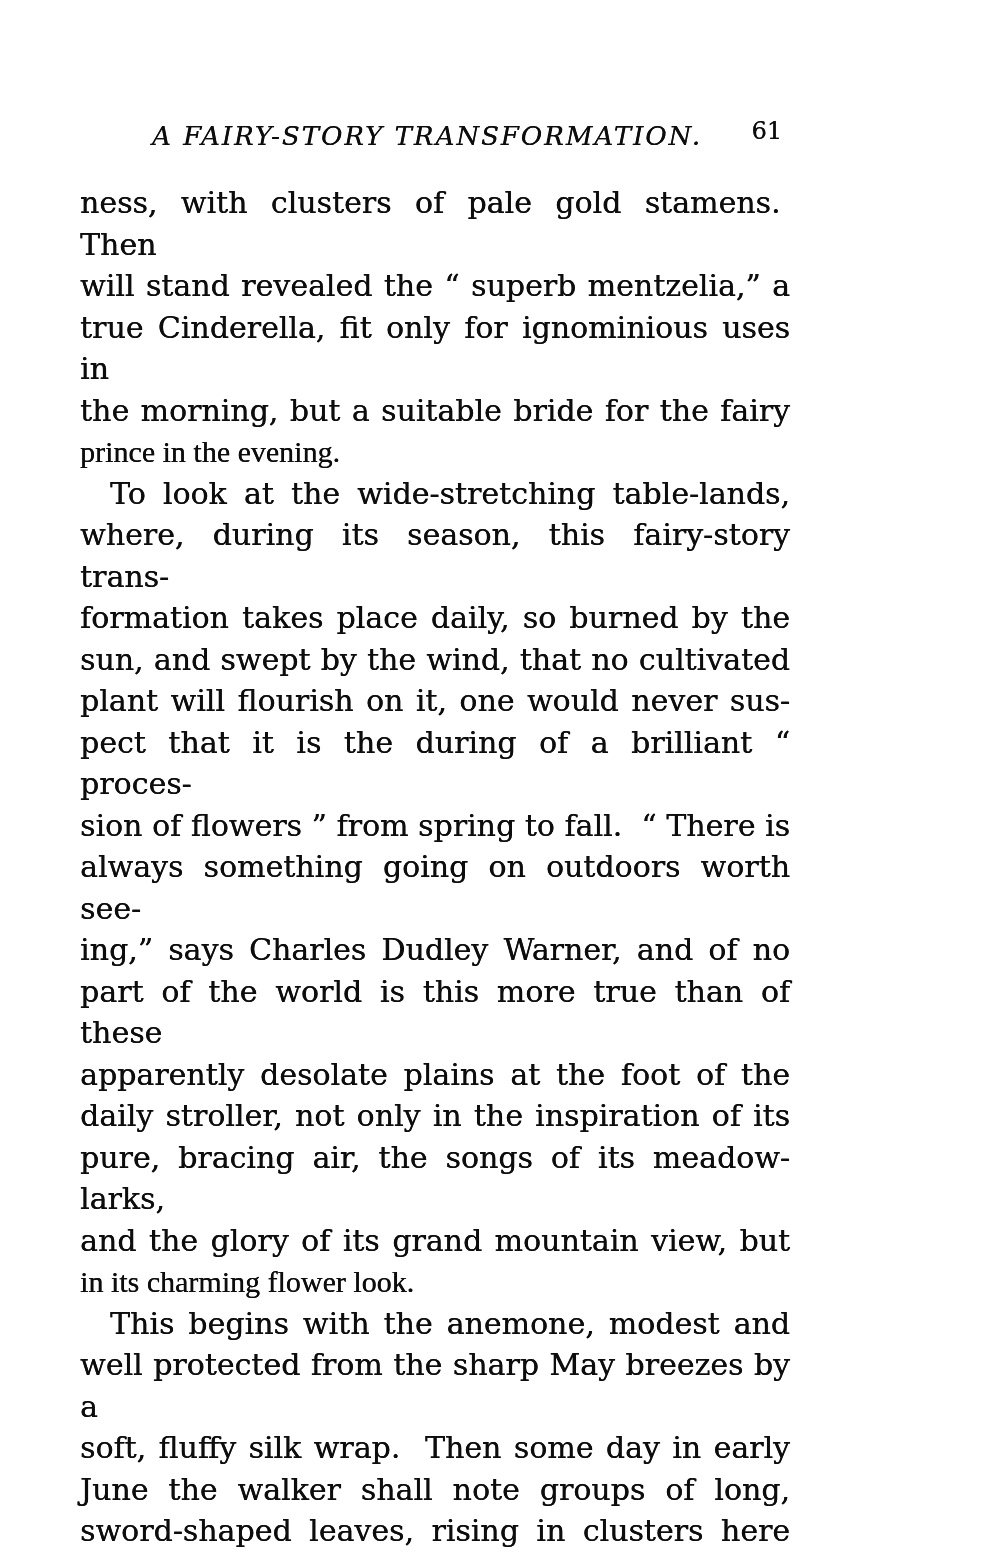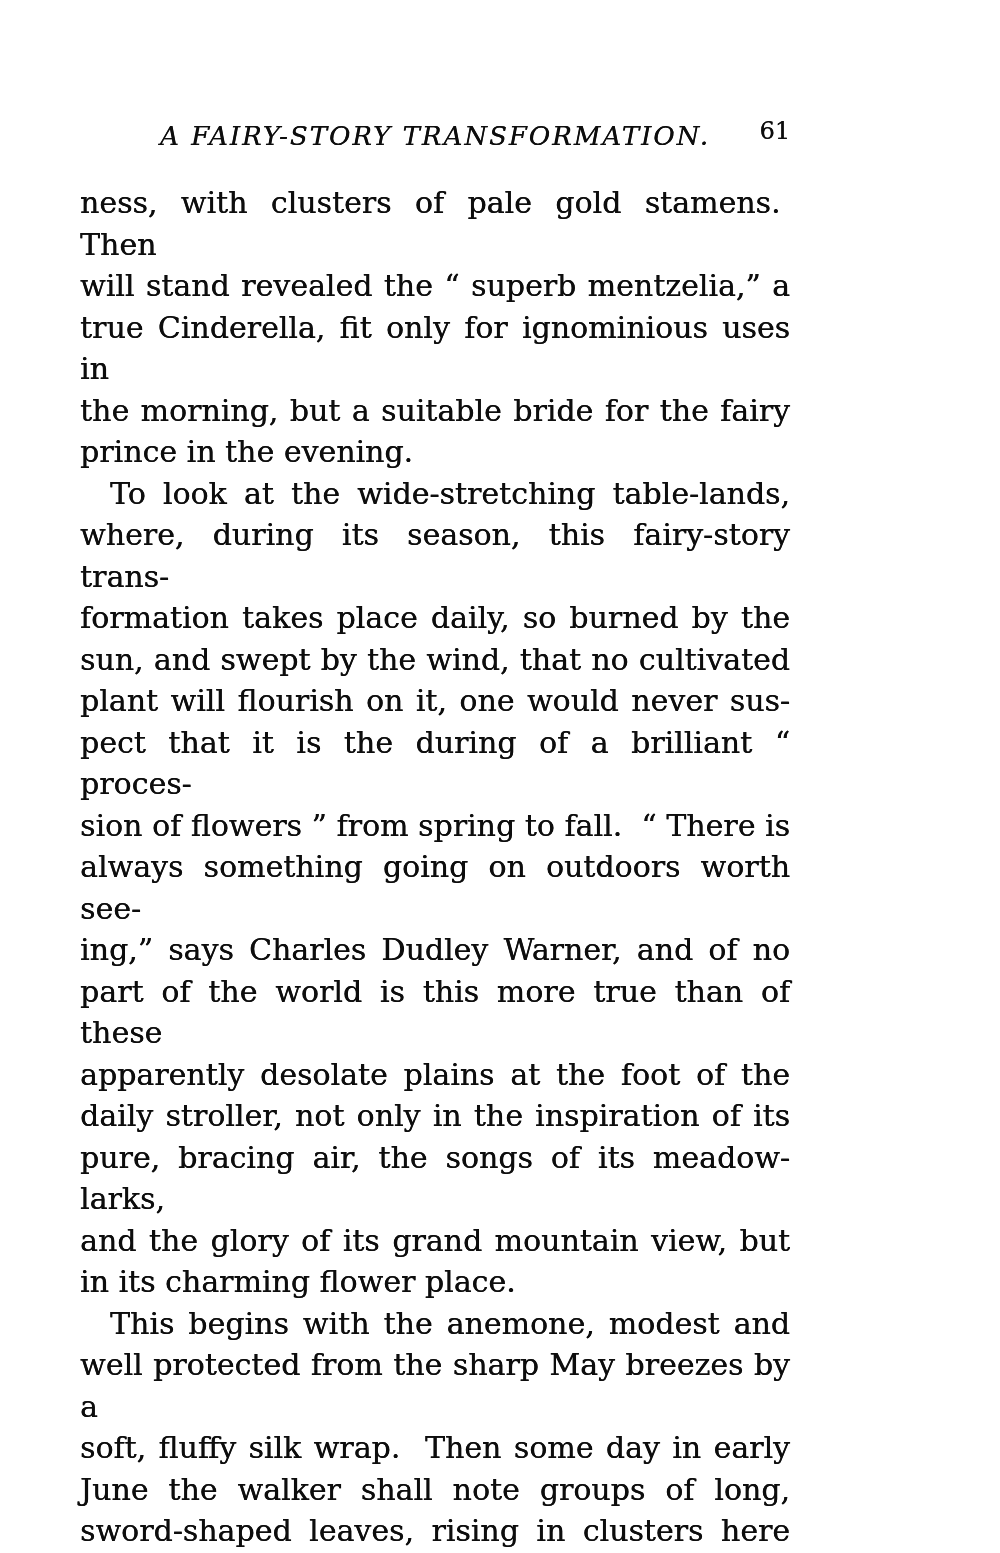--- a/index.html
+++ b/index.html
@@ -13,21 +13,21 @@
     height: 1553px;
     margin: 0 auto;
     background: #ffffff;
     color: #0d0d0d;
     font-family: "DejaVu Serif", "Liberation Serif", serif;
     overflow: hidden;
   }
   .page-header {
     position: absolute;
     top: 121px;
-    left: 80px;
+    left: 72px;
     width: 710px;
     height: 34px;
   }
   .running-title {
     display: block;
     text-align: center;
     font-style: italic;
     font-size: 26px;
     letter-spacing: 2px;
     white-space: nowrap;
@@ -50,20 +50,21 @@
     line-height: 41.5px;
     text-shadow: 0.3px 0 0 currentColor;
   }
   .text-line {
     text-align: justify;
     text-align-last: justify;
     white-space: normal;
   }
   .text-line.para-end {
     text-align-last: left;
+    font-family: Liberation Serif, serif;
   }
   .text-line.indent {
     text-indent: 30px;
   }
 </style>
 </head>
 <body>
 
 <div class="page">
   <div class="page-header">
@@ -83,20 +84,20 @@
       <div class="text-line">plant will flourish on it, one would never sus-</div>
       <div class="text-line">pect that it is the during of a brilliant “ proces-</div>
       <div class="text-line">sion of flowers ” from spring to fall.&nbsp; “ There is</div>
       <div class="text-line">always something going on outdoors worth see-</div>
       <div class="text-line">ing,” says Charles Dudley Warner, and of no</div>
       <div class="text-line">part of the world is this more true than of these</div>
       <div class="text-line">apparently desolate plains at the foot of the</div>
       <div class="text-line">daily stroller, not only in the inspiration of its</div>
       <div class="text-line">pure, bracing air, the songs of its meadow-larks,</div>
       <div class="text-line">and the glory of its grand mountain view, but</div>
-      <div class="text-line para-end">in its charming flower place.</div>
+      <div class="text-line para-end">in its charming flower look.</div>
       <div class="text-line indent">This begins with the anemone, modest and</div>
       <div class="text-line">well protected from the sharp May breezes by a</div>
       <div class="text-line">soft, fluffy silk wrap.&nbsp; Then some day in early</div>
       <div class="text-line">June the walker shall note groups of long,</div>
       <div class="text-line">sword-shaped leaves, rising in clusters here and</div>
     </div>
 </div>
 
 </body></html>

